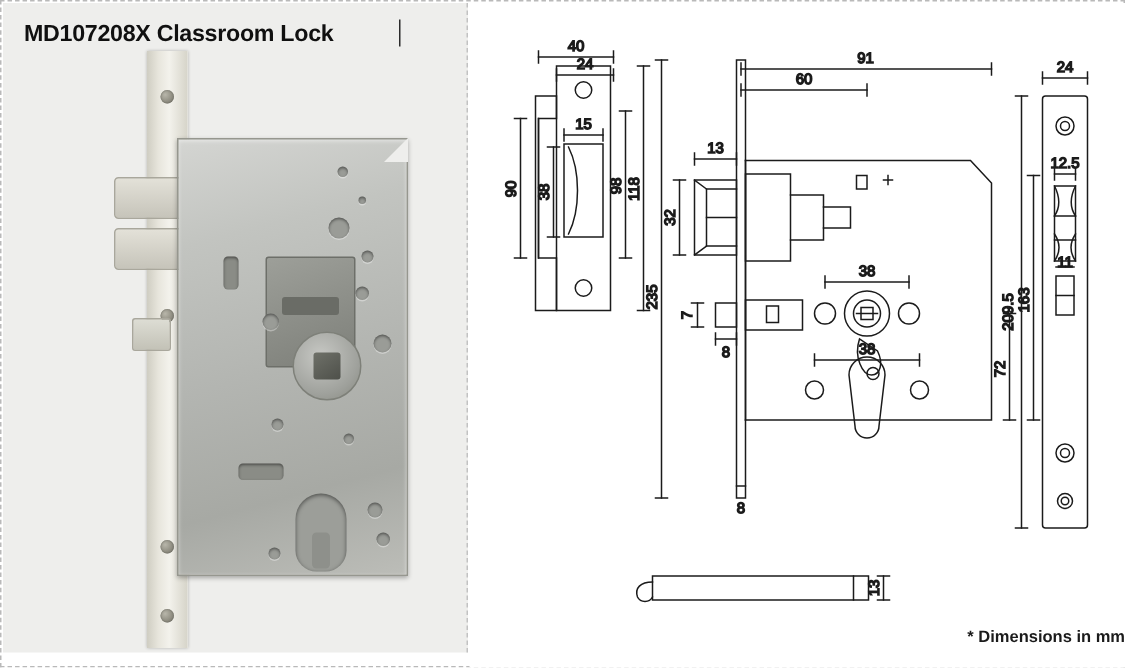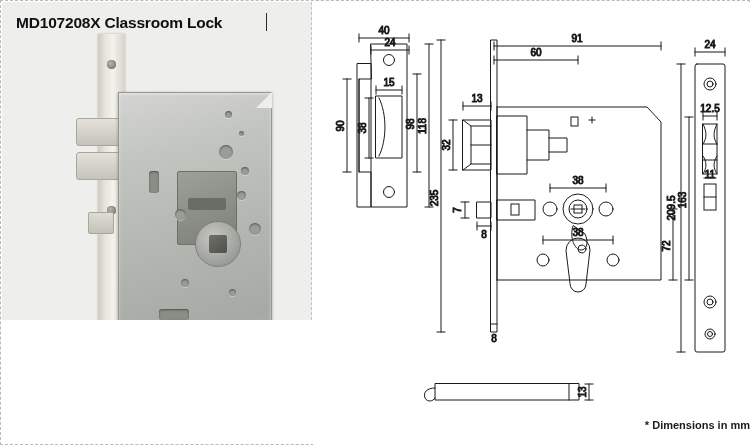--- a/index.html
+++ b/index.html
@@ -12,21 +12,21 @@
   .frame{
     position:relative;
     width:750px;height:445px;
     box-sizing:border-box;
     border:1px dashed #b9b9b9;
     background:#ffffff;
   }
   
   .photo-panel{
     position:absolute;left:1px;top:1px;
-    width:310px;height:318px;
+    width:310px;height:433px;
     background:#eeeeec;
     box-sizing:border-box;
     border-right:1px dashed #c2c2c2;
     overflow:hidden;
   }
   .title{
     position:absolute;left:14px;top:12px;
     font-size:15.5px;font-weight:bold;color:#101010;
     letter-spacing:-0.2px;white-space:nowrap;
   }

